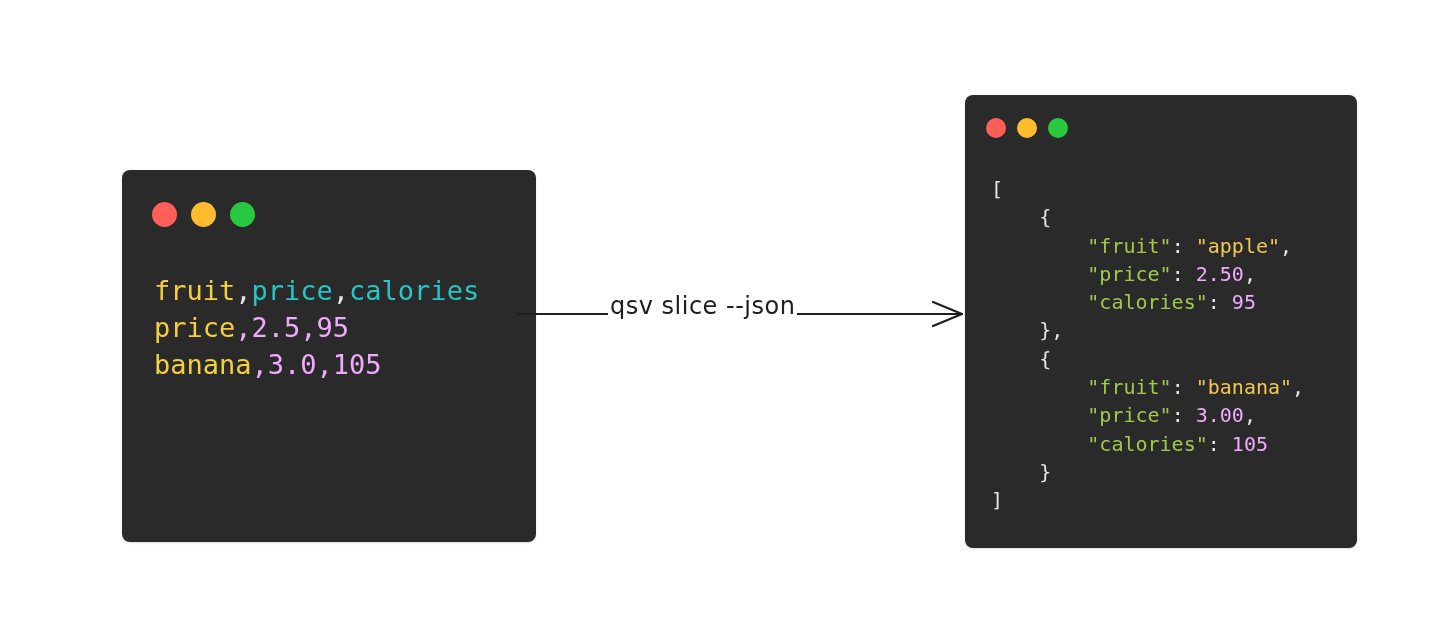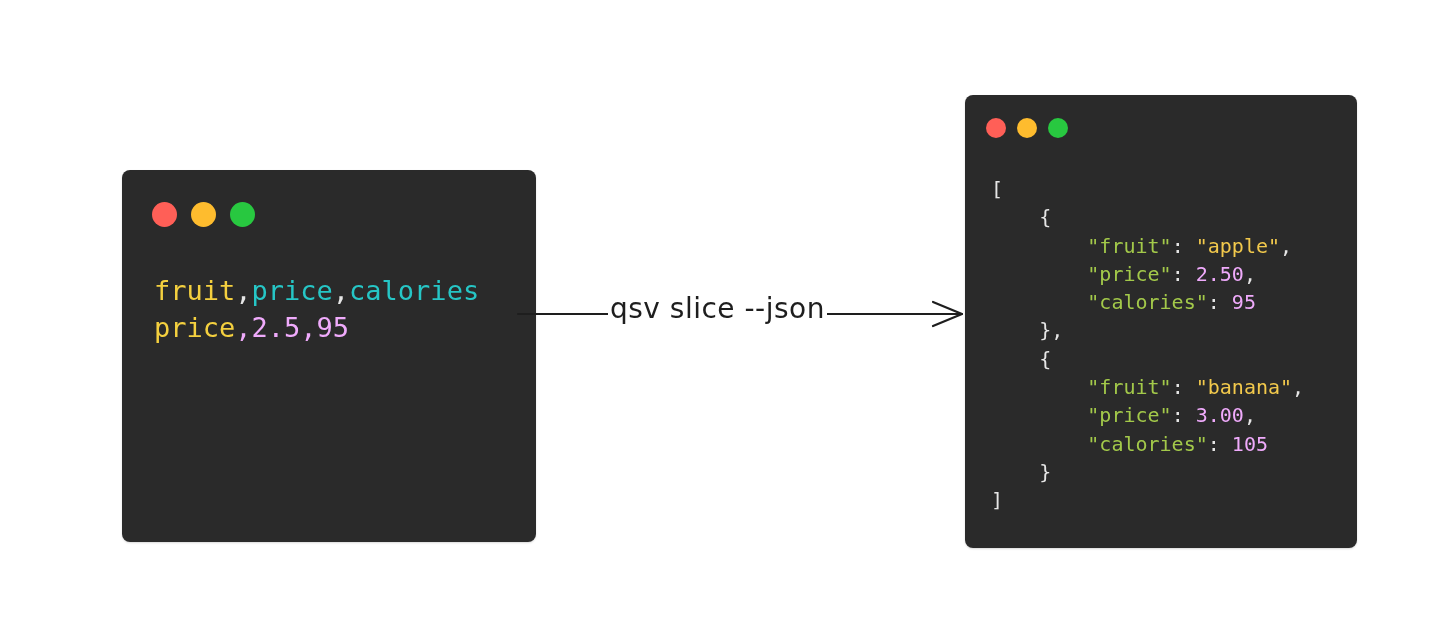--- a/index.html
+++ b/index.html
@@ -28,34 +28,34 @@
     #json-window .code { left: 26px; top: 80px; font-size: 20px; line-height: 28.3px; }
     .c-yellow { color: #f4d03f; }
     .c-cyan { color: #26c6c6; }
     .c-num { color: #f0abfc; }
     .c-white { color: #e6e6e6; }
     .c-key { color: #a3c94a; }
     .c-str { color: #f2c94c; }
     #arrow-layer { position: absolute; left: 0; top: 0; }
     #arrow-label {
       position: absolute; left: 608px; top: 292px;
-      font-family: "DejaVu Sans", sans-serif; font-size: 28px;
+      font-family: "DejaVu Sans", sans-serif; font-size: 24px;
       color: #1e1e1e; letter-spacing: 0.5px; background: #fff; padding: 0 2px;
     }
   </style>
 </head>
 <body>
 
 <div class="window" id="csv-window">
   <div class="dots">
     <span class="dot" style="background:#ff5f57"></span>
     <span class="dot" style="background:#febc2e"></span>
     <span class="dot" style="background:#28c840"></span>
   </div>
-  <pre class="code" id="csv-code"><div><span class="c-yellow">fruit</span><span class="c-white">,</span><span class="c-cyan">price</span><span class="c-white">,</span><span class="c-cyan">calories</span></div><div><span class="c-yellow">price</span><span class="c-num">,2.5,95</span></div></pre>
+  <pre class="code" id="csv-code"><div><span class="c-yellow">fruit</span><span class="c-white">,</span><span class="c-cyan">price</span><span class="c-white">,</span><span class="c-cyan">calories</span></div><div><span class="c-yellow">price</span><span class="c-num">,2.5,95</span></div><div><span class="c-yellow">banana</span><span class="c-num">,3.0,105</span></div></pre>
 </div>
 
 <svg id="arrow-layer" width="1452" height="643">
   <path d="M518 314 L962 314" stroke="#1e1e1e" stroke-width="2.2" fill="none" stroke-linecap="round"></path>
   <path d="M933 302 L962 314 L933 326" stroke="#1e1e1e" stroke-width="2.2" fill="none" stroke-linecap="round" stroke-linejoin="round"></path>
 </svg>
 <div id="arrow-label">qsv slice --json</div>
 
 <div class="window" id="json-window">
   <div class="dots">

